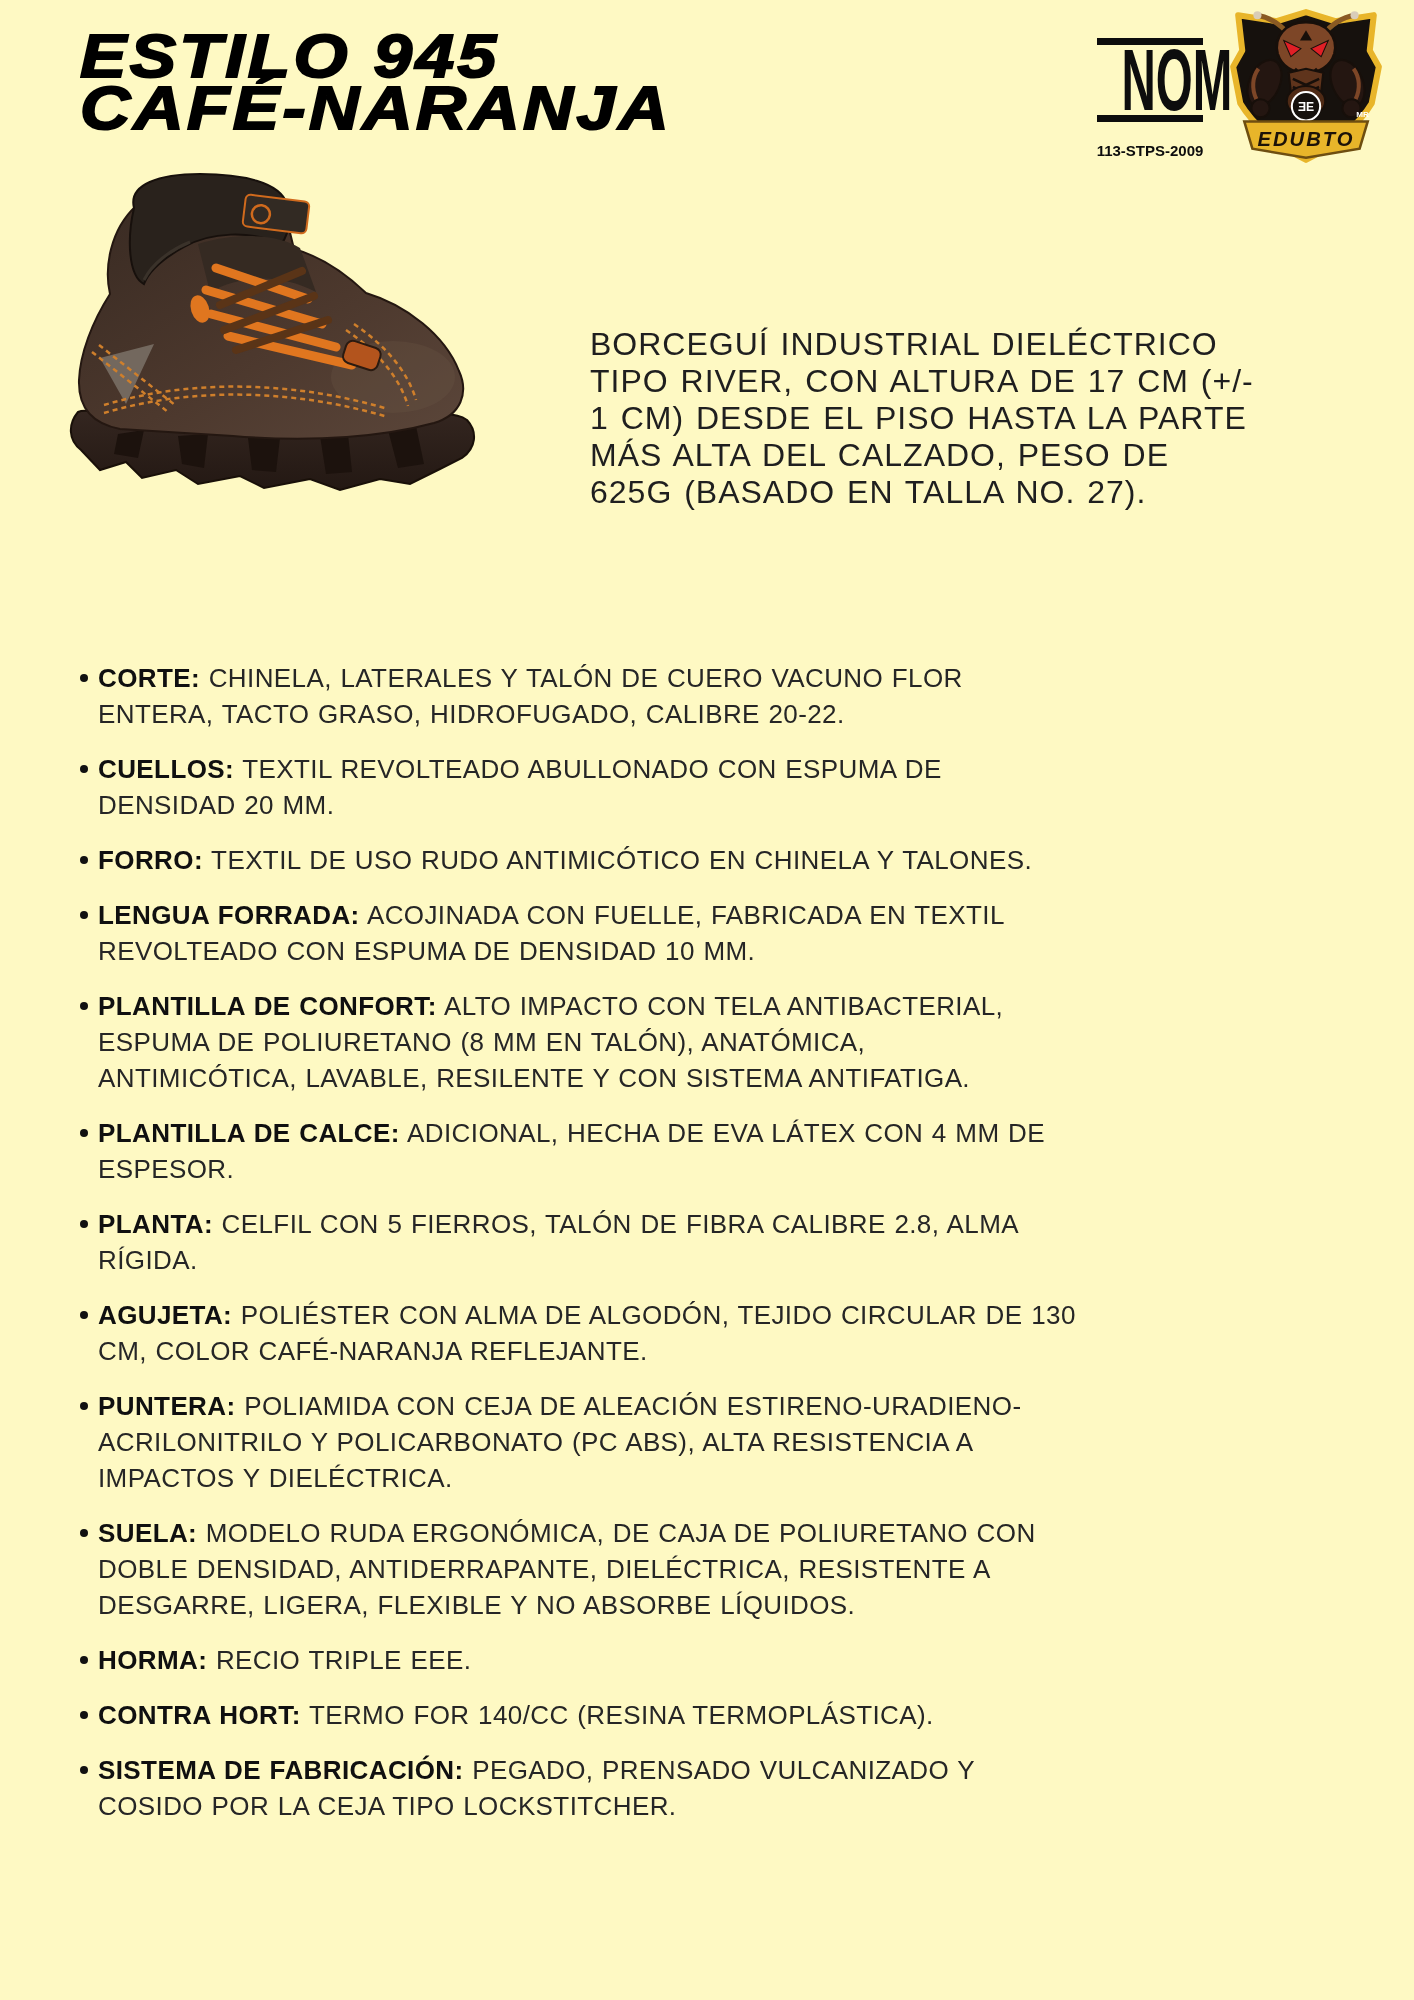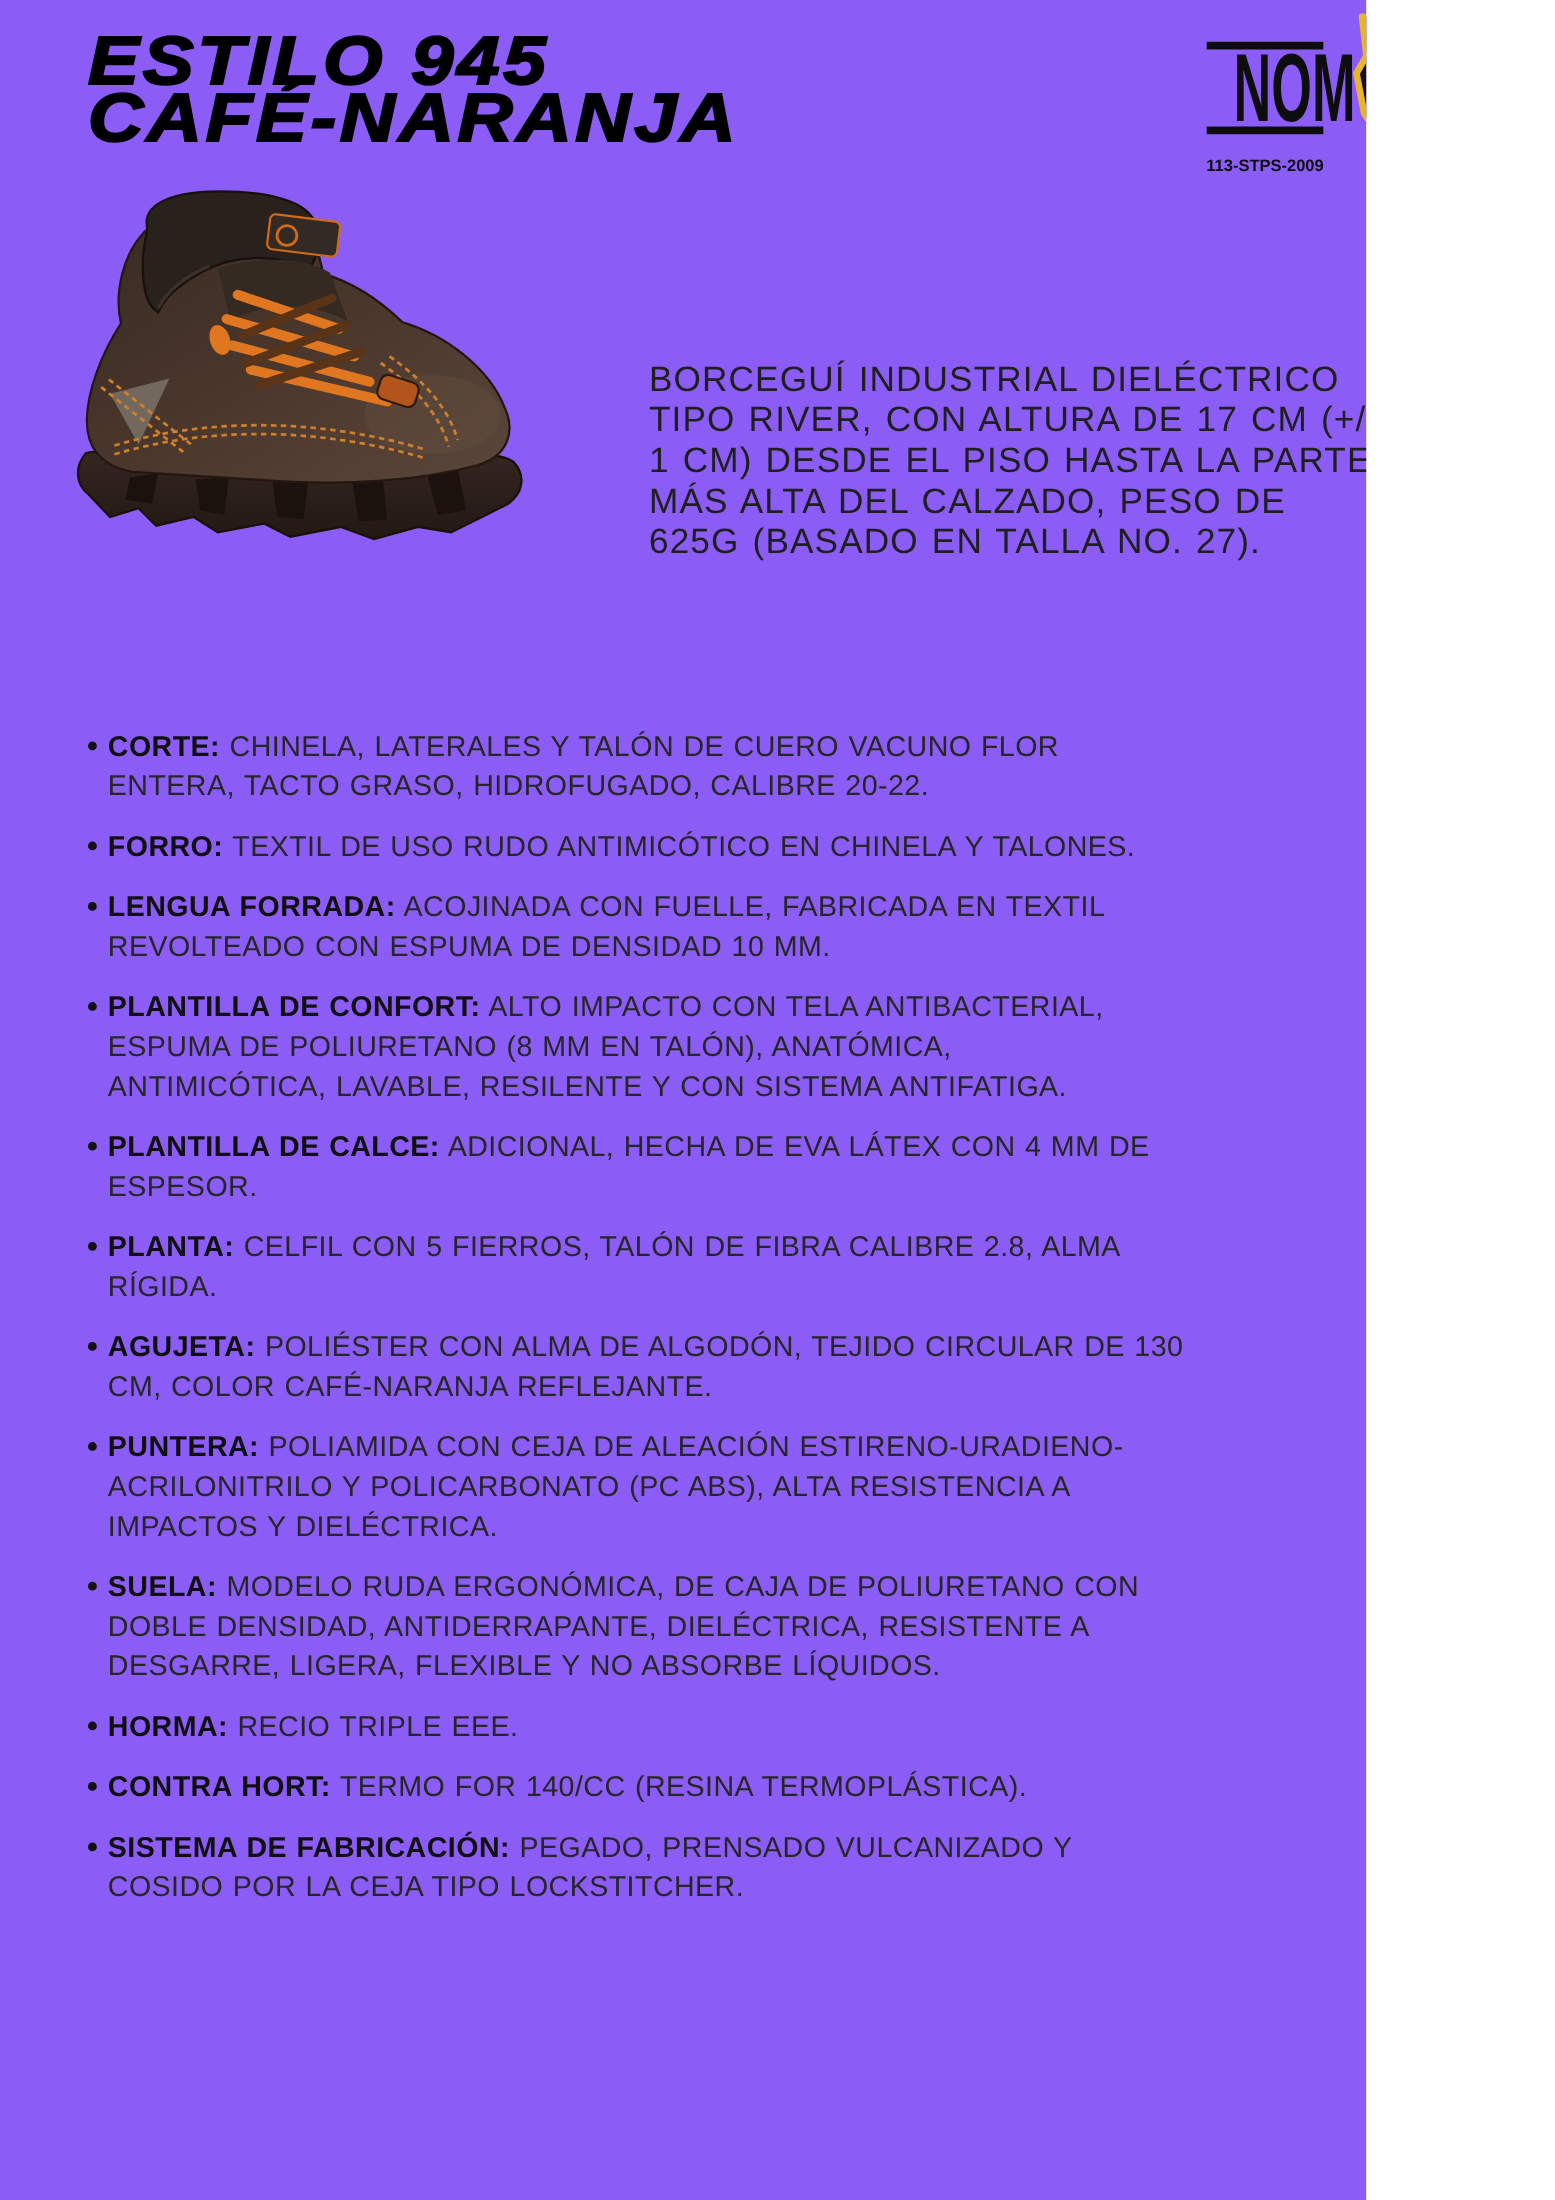--- a/index.html
+++ b/index.html
@@ -1,17 +1,17 @@
 <!DOCTYPE html>
 <html><head>
 <meta charset="utf-8">
 <style>
   html,body { margin:0; padding:0; background:#ffffff; }
   .page {
-    position:relative; width:1242px; height:2000px; background:#8b5cf6;
+    position:relative; width:1414px; height:2000px; background:#fef9c3;
     font-family:"Liberation Sans", sans-serif; color:#1a1a1a; overflow:hidden;
   }
 
   
   .title {
     position:absolute; left:80px; top:30px;
     font-style:italic; font-weight:bold; font-size:62px; line-height:52px;
     letter-spacing:3px; color:#000;
     -webkit-text-stroke:2px #000;
     transform:scaleX(1.12); transform-origin:left top;
@@ -166,20 +166,22 @@
 
   <p class="description">BORCEGUÍ INDUSTRIAL DIELÉCTRICO
 TIPO RIVER, CON ALTURA DE 17 CM (+/-
 1 CM) DESDE EL PISO HASTA LA PARTE
 MÁS ALTA DEL CALZADO, PESO DE
 625G (BASADO EN TALLA NO. 27).</p>
 
   <ul class="specs">
       <li><span class="lbl">CORTE:</span> <span class="txt">CHINELA, LATERALES Y TALÓN DE CUERO VACUNO FLOR
 ENTERA, TACTO GRASO, HIDROFUGADO, CALIBRE 20-22.</span></li>
+      <li><span class="lbl">CUELLOS:</span> <span class="txt">TEXTIL REVOLTEADO ABULLONADO CON ESPUMA DE
+DENSIDAD 20 MM.</span></li>
       <li><span class="lbl">FORRO:</span> <span class="txt">TEXTIL DE USO RUDO ANTIMICÓTICO EN CHINELA Y TALONES.</span></li>
       <li><span class="lbl">LENGUA FORRADA:</span> <span class="txt">ACOJINADA CON FUELLE, FABRICADA EN TEXTIL
 REVOLTEADO CON ESPUMA DE DENSIDAD 10 MM.</span></li>
       <li><span class="lbl">PLANTILLA DE CONFORT:</span> <span class="txt">ALTO IMPACTO CON TELA ANTIBACTERIAL,
 ESPUMA DE POLIURETANO (8 MM EN TALÓN), ANATÓMICA,
 ANTIMICÓTICA, LAVABLE, RESILENTE Y CON SISTEMA ANTIFATIGA.</span></li>
       <li><span class="lbl">PLANTILLA DE CALCE:</span> <span class="txt">ADICIONAL, HECHA DE EVA LÁTEX CON 4 MM DE
 ESPESOR.</span></li>
       <li><span class="lbl">PLANTA:</span> <span class="txt">CELFIL CON 5 FIERROS, TALÓN DE FIBRA CALIBRE 2.8, ALMA
 RÍGIDA.</span></li>

